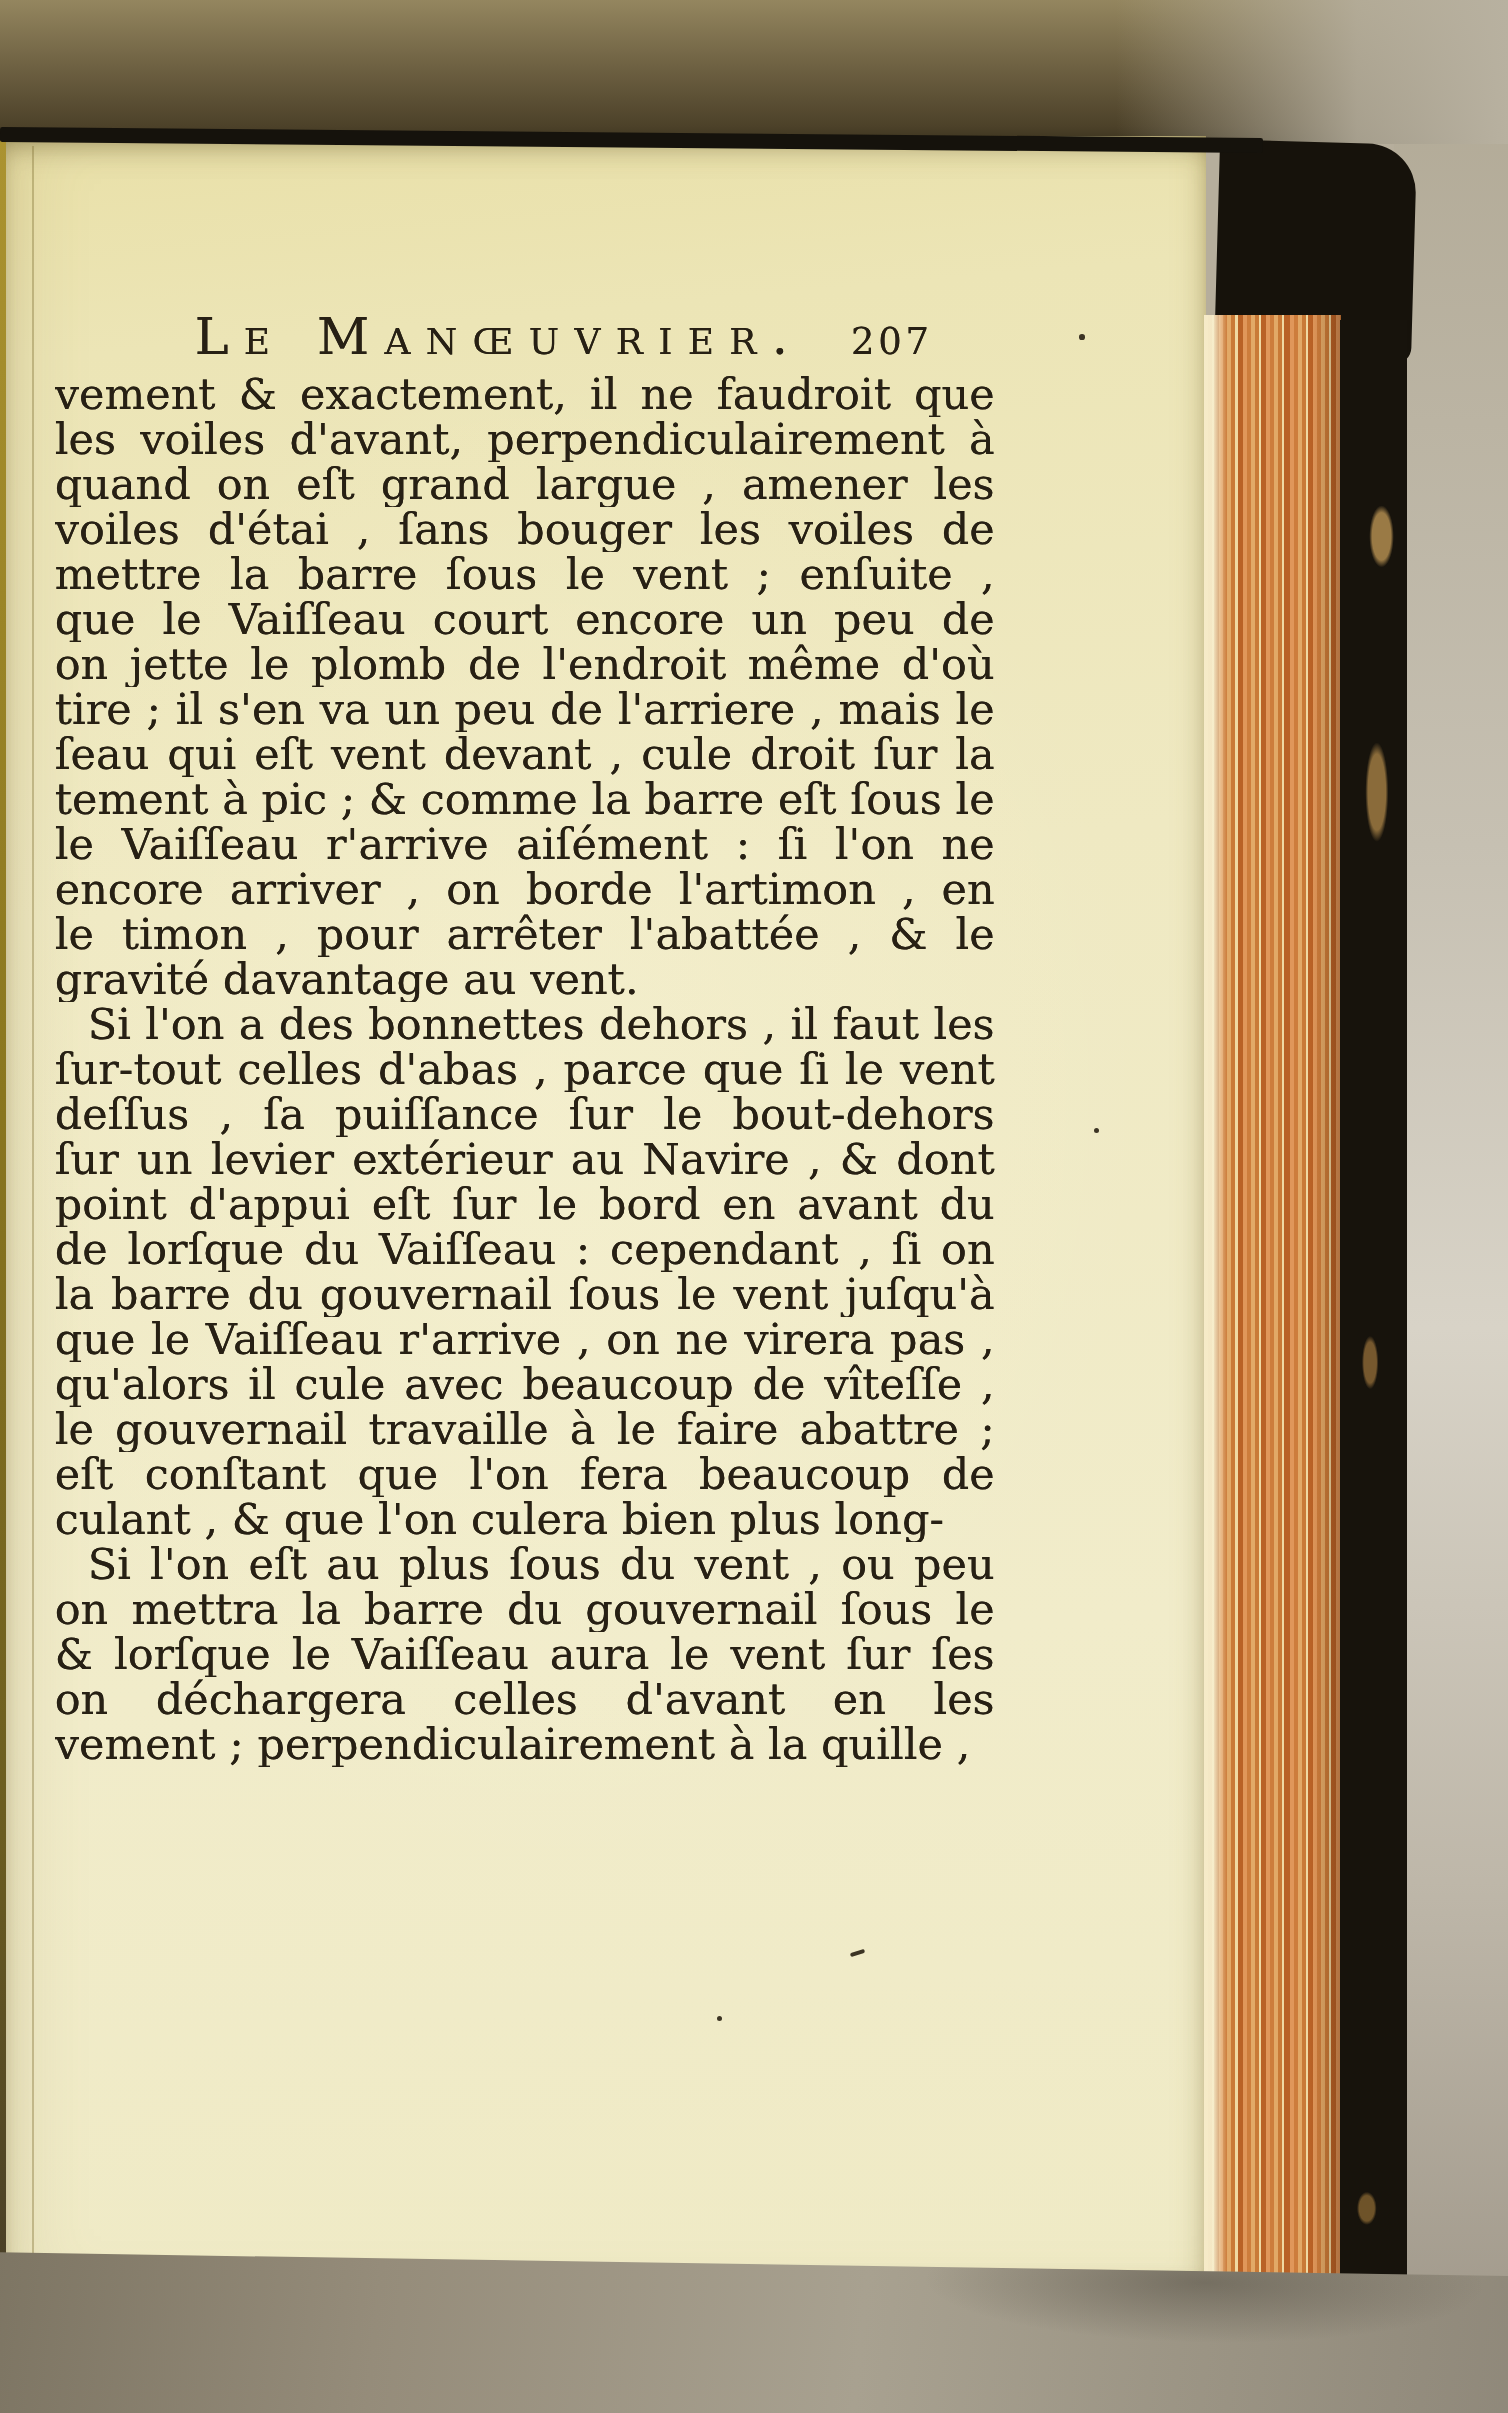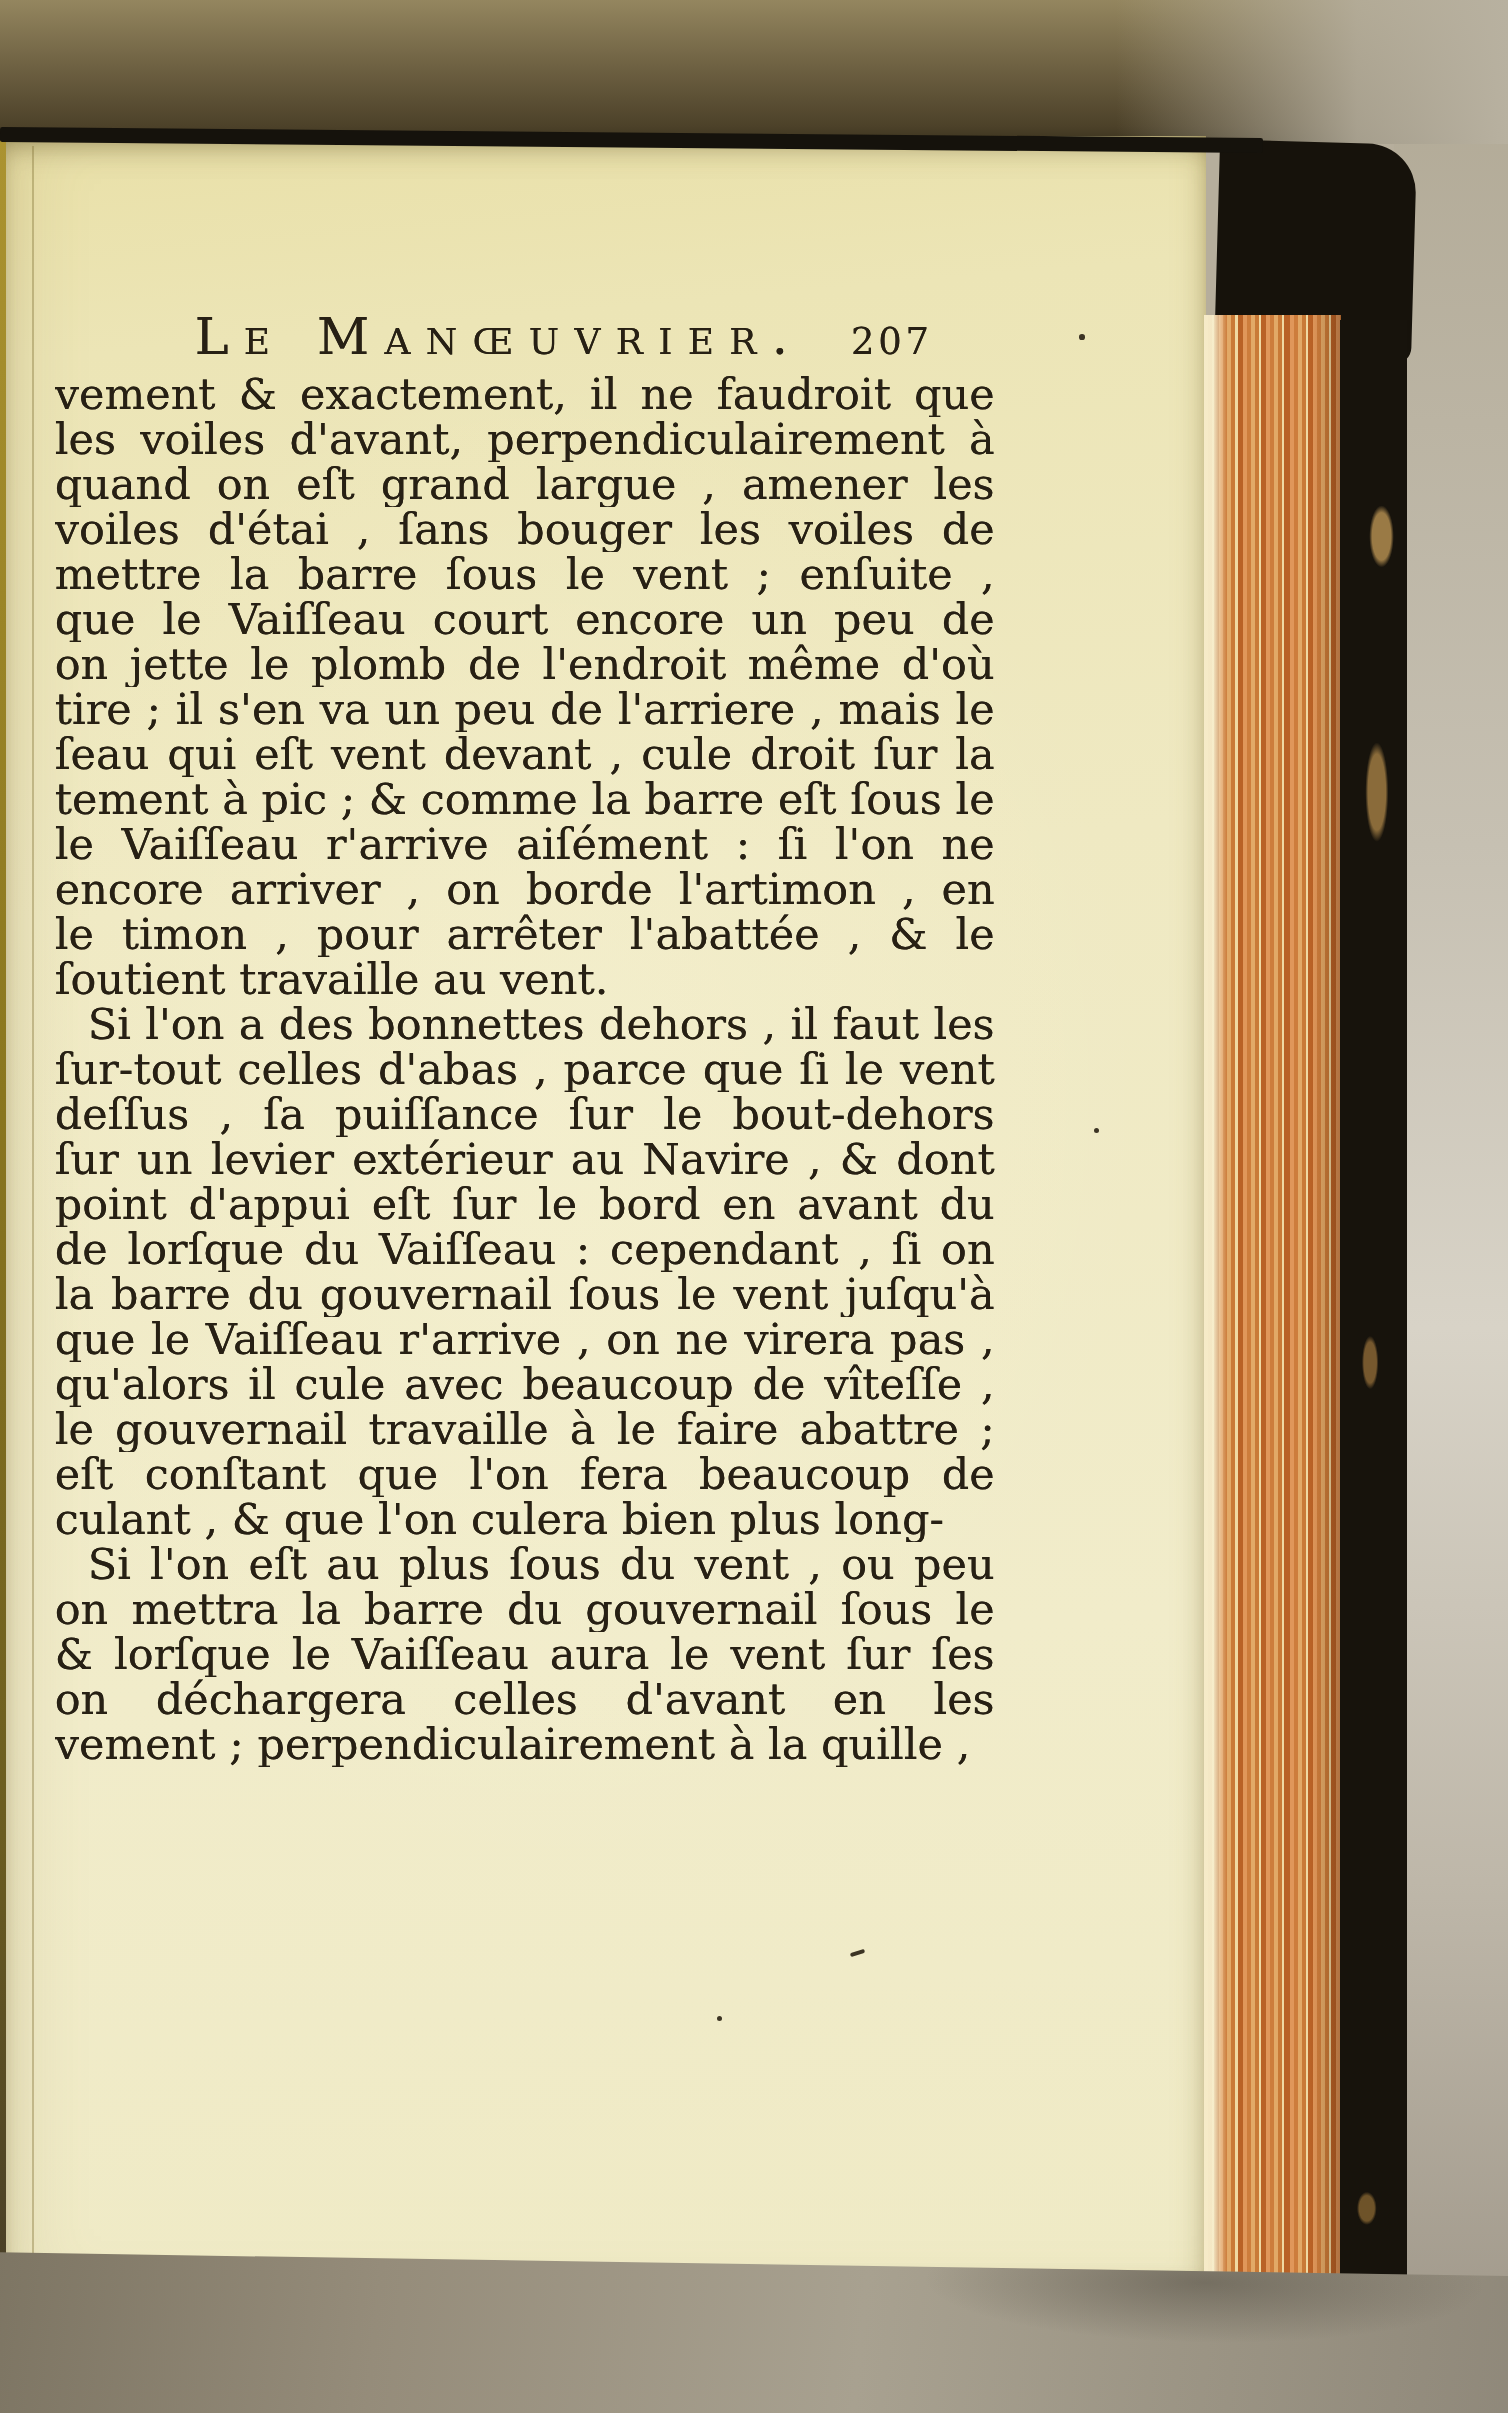--- a/index.html
+++ b/index.html
@@ -127,21 +127,21 @@
     <div class="line">voiles d'étai , ſans bouger les voiles de l'arriere ;</div>
     <div class="line">mettre la barre ſous le vent ; enſuite , pendant</div>
     <div class="line">que le Vaiſſeau court encore un peu de l'avant ,</div>
     <div class="line">on jette le plomb de l'endroit même d'où on le</div>
     <div class="line">tire ; il s'en va un peu de l'arriere , mais le Vaiſ-</div>
     <div class="line">ſeau qui eſt vent devant , cule droit ſur la ligne</div>
     <div class="line">tement à pic ; &amp; comme la barre eſt ſous le vent ,</div>
     <div class="line">le Vaiſſeau r'arrive aiſément : ſi l'on ne veut point</div>
     <div class="line">encore arriver , on borde l'artimon , en dreſſant</div>
     <div class="line">le timon , pour arrêter l'abattée , &amp; le Navire ſe</div>
-    <div class="line noj">ſoutient travaille au vent.</div>
+    <div class="line noj">gravité davantage au vent.</div>
     <div class="line indent">Si l'on a des bonnettes dehors , il faut les ſerrer,</div>
     <div class="line">ſur-tout celles d'abas , parce que ſi le vent prend</div>
     <div class="line">deſſus , ſa puiſſance ſur le bout-dehors pourroit</div>
     <div class="line">ſur un levier extérieur au Navire , &amp; dont le</div>
     <div class="line">point d'appui eſt ſur le bord en avant du centre</div>
     <div class="line">de lorſque du Vaiſſeau : cependant , ſi on laiſſe</div>
     <div class="line">la barre du gouvernail ſous le vent juſqu'à ce</div>
     <div class="line">que le Vaiſſeau r'arrive , on ne virera pas , parce</div>
     <div class="line">qu'alors il cule avec beaucoup de vîteſſe , &amp; que</div>
     <div class="line">le gouvernail travaille à le faire abattre ; mais il</div>

